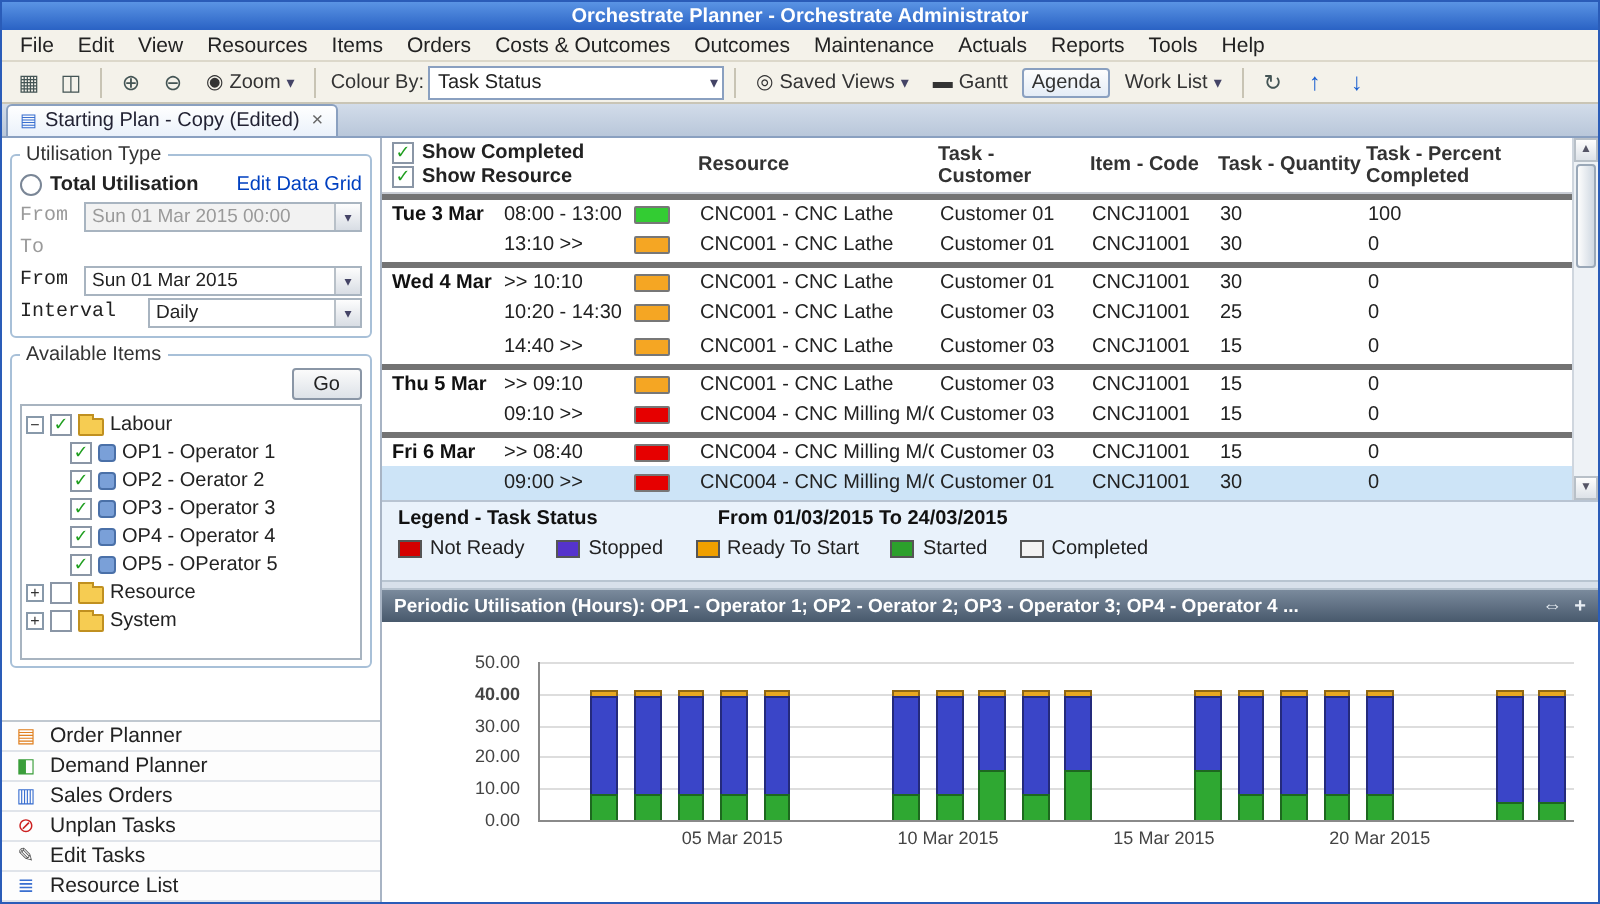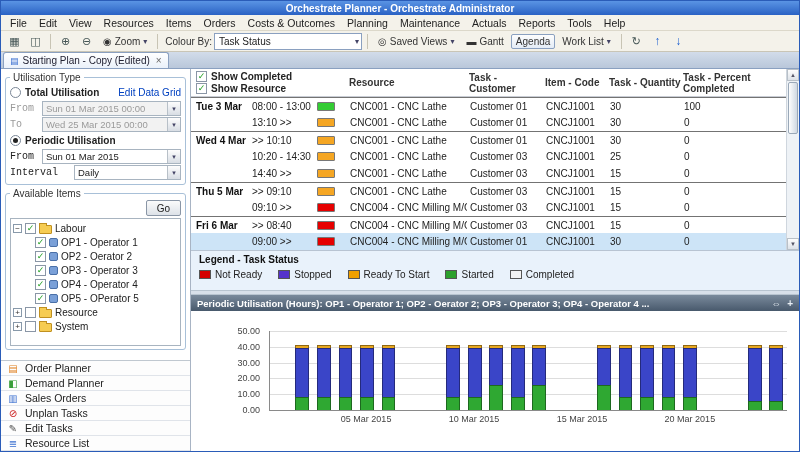--- a/index.html
+++ b/index.html
@@ -63,21 +63,21 @@
   
   .grid-area { position:relative; flex:0 0 auto; }
   .ghead, .grow { display:grid; grid-template-columns:58px 64px 34px 120px 76px 64px 74px 1fr; align-items:center; }
   .ghead { height:28px; border-bottom:1px solid #c8ccd4; background:#fff; }
   .checkstack { grid-column:1 / span 3; align-self:stretch; display:flex; flex-direction:column; justify-content:center; gap:1px; padding-left:5px; }
   .chk-row { display:flex; align-items:center; gap:4px; font-weight:bold; font-size:10px; color:#222; }
   .gcheck { width:11px; height:11px; border:1px solid #8a96a6; background:#fff; color:#1f9e1f; font-weight:bold; font-size:9px; line-height:9px; text-align:center; flex:0 0 auto; }
   .hcell { font-weight:bold; font-size:10px; color:#333; padding-left:2px; }
   .grid-rows { height:153px; overflow:hidden; background:#fff; }
   .grow { height:17px; font-size:10px; color:#222; background:#fff; }
-  .grow.group-start { border-top:1px solid #737373; }
+  .grow.group-start { border-top:3px solid #737373; }
   .grow.selected { background:#cde4f7; }
   .c { padding-left:3px; white-space:nowrap; overflow:hidden; }
   .c.date { padding-left:5px; font-weight:bold; color:#111; }
   .swatchc { display:flex; justify-content:flex-start; padding-left:4px; }
   .swatch { width:18px; height:9px; border:1px solid #777; border-radius:1px; display:inline-block; }
   .vscroll { position:absolute; right:0; top:0; bottom:0; width:13px; background:#eef2f6; border-left:1px solid #cfd6de; display:flex; flex-direction:column; }
   .sbtn { height:12px; font-size:6px; color:#556; display:flex; align-items:center; justify-content:center; background:linear-gradient(#fdfdfd,#dde2e8); border:1px solid #b8c0c8; }
   .sthumb { height:52px; margin:1px; background:linear-gradient(90deg,#fdfdfd,#cfd8e2); border:1px solid #9aa8b8; border-radius:2px; }
   .sbtn.bottom { margin-top:auto; }
 
@@ -114,21 +114,21 @@
   </div>
 
   <div class="menubar">
     <span class="menu-item">File</span>
       <span class="menu-item">Edit</span>
       <span class="menu-item">View</span>
       <span class="menu-item">Resources</span>
       <span class="menu-item">Items</span>
       <span class="menu-item">Orders</span>
       <span class="menu-item">Costs &amp; Outcomes</span>
-      <span class="menu-item">Planning</span>
+      <span class="menu-item">Outcomes</span>
       <span class="menu-item">Maintenance</span>
       <span class="menu-item">Actuals</span>
       <span class="menu-item">Reports</span>
       <span class="menu-item">Tools</span>
       <span class="menu-item">Help</span>
   </div>
 
   <div class="toolbar">
     <span class="tbtn icon">▦</span>
     <span class="tbtn icon">◫</span>
@@ -190,28 +190,20 @@
         </div>
         <div class="row">
           <span class="flabel dim">From</span>
           <span class="input disabled">
             <span>Sun 01 Mar 2015 00:00</span>
             <span class="ddbtn">▾</span>
           </span>
         </div>
         <div class="row">
           <span class="flabel dim">To</span>
-          <span class="input disabled">
-            <span>Wed 25 Mar 2015 00:00</span>
-            <span class="ddbtn">▾</span>
-          </span>
-        </div>
-        <div class="row">
-          <span class="radio checked"></span>
-          <span class="wlabel">Periodic Utilisation</span>
         </div>
         <div class="row">
           <span class="flabel">From</span>
           <span class="input">
             <span>Sun 01 Mar 2015</span>
             <span class="ddbtn">▾</span>
           </span>
         </div>
         <div class="row">
           <span class="flabel" style="width:60px">Interval</span>
@@ -441,20 +433,21 @@
         <div class="vscroll">
           <span class="sbtn">▲</span>
           <span class="sthumb"></span>
           <span class="sbtn bottom">▼</span>
         </div>
       </div>
 
       <div class="legend">
         <div class="legend-title-row">
           <span>Legend - Task Status</span>
+          <span>From 01/03/2015 To 24/03/2015</span>
         </div>
         <div class="legend-items">
           <span class="litem">
               <span class="lsq" style="background: rgb(212, 0, 0);"></span>
               <span>Not Ready</span>
             </span>
             <span class="litem">
               <span class="lsq" style="background: rgb(85, 51, 204);"></span>
               <span>Stopped</span>
             </span>
@@ -481,21 +474,21 @@
         <span class="chd-icon">⇔</span>
         <span class="chd-icon">+</span>
       </div>
 
       <div class="chart-body">
         <div id="chart-ylabels">
             <div class="ylab" style="top: 79px;">0.00</div>
             <div class="ylab" style="top: 63.2px;">10.00</div>
             <div class="ylab" style="top: 47.4px;">20.00</div>
             <div class="ylab" style="top: 31.6px;">30.00</div>
-            <div class="ylab" style="top: 15.8px;">40.00</div>
+            <div class="ylab" style="top: 15.8px; font-weight: bold;">40.00</div>
             <div class="ylab" style="top: 0px;">50.00</div>
           </div>
         <div id="chart-plot">
             <div class="gridline" style="top: 63.2px;"></div>
             <div class="gridline" style="top: 47.4px;"></div>
             <div class="gridline" style="top: 31.6px;"></div>
             <div class="gridline" style="top: 15.8px;"></div>
             <div class="gridline" style="top: 0px;"></div>
             <div class="bar" style="left: 4.91667%; width: 2.66667%;">
               <div class="seg" style="height: 3.16px; background: rgb(232, 168, 32);"></div>

